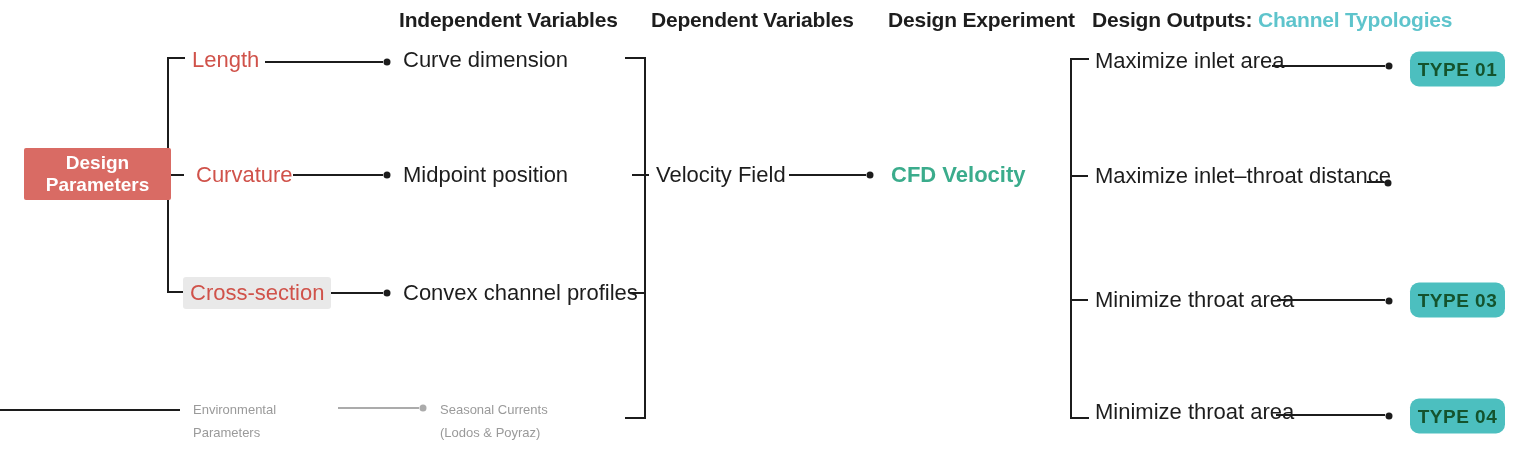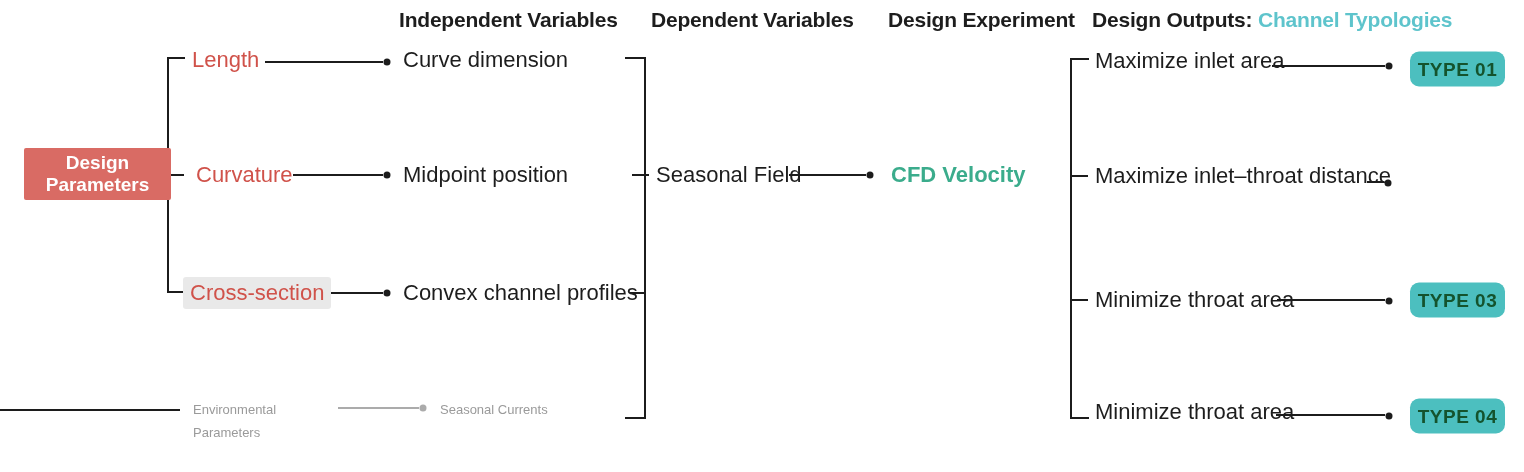--- a/index.html
+++ b/index.html
@@ -90,23 +90,24 @@
   <div class="lbl2 muted" style="left:193px; top:398px">
     <div>Environmental</div>
     <div>Parameters</div>
   </div>
 
   <div class="lbl" style="left:403px; top:60px">Curve dimension</div>
   <div class="lbl" style="left:403px; top:175px">Midpoint position</div>
   <div class="lbl" style="left:403px; top:293px">Convex channel profiles</div>
   <div class="lbl2 muted" style="left:440px; top:398px">
     <div>Seasonal Currents</div>
+    <div>(Lodos &amp; Poyraz)</div>
   </div>
 
-  <div class="lbl" style="left:656px; top:175px">Seasonal Field</div>
+  <div class="lbl" style="left:656px; top:175px">Velocity Field</div>
 
   <div class="lbl exp" style="left:891px; top:175px">CFD Velocity</div>
 
   <div class="lbl" style="left:1095px; top:61px">Maximize inlet area</div>
   <div class="lbl" style="left:1095px; top:176px">Maximize inlet–throat distance</div>
   <div class="lbl" style="left:1095px; top:300px">Minimize throat area</div>
   <div class="lbl" style="left:1095px; top:412px">Minimize throat area</div>
 
   <div class="badge" style="top:69px">TYPE 01</div>
   <div class="badge" style="top:300px">TYPE 03</div>

